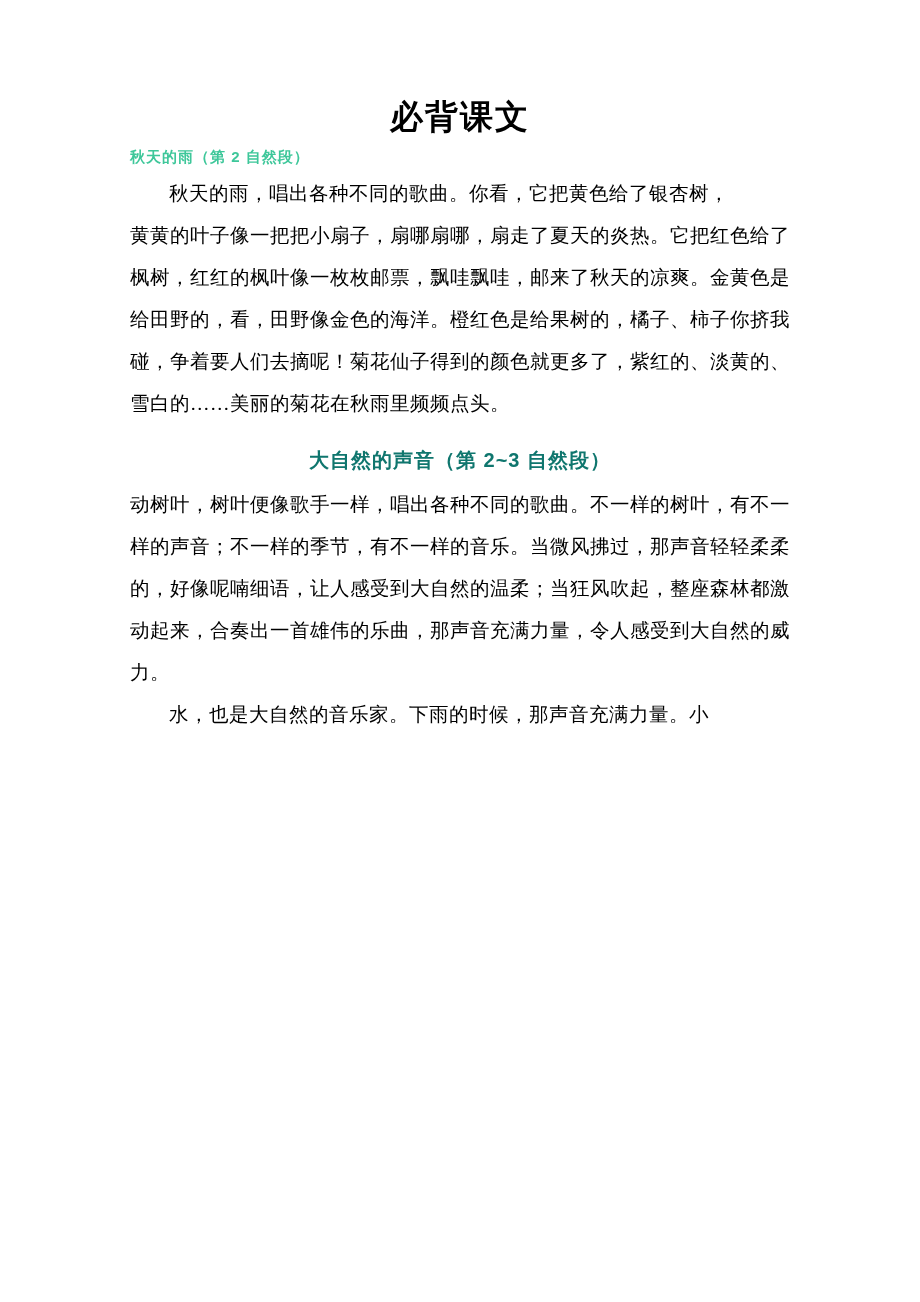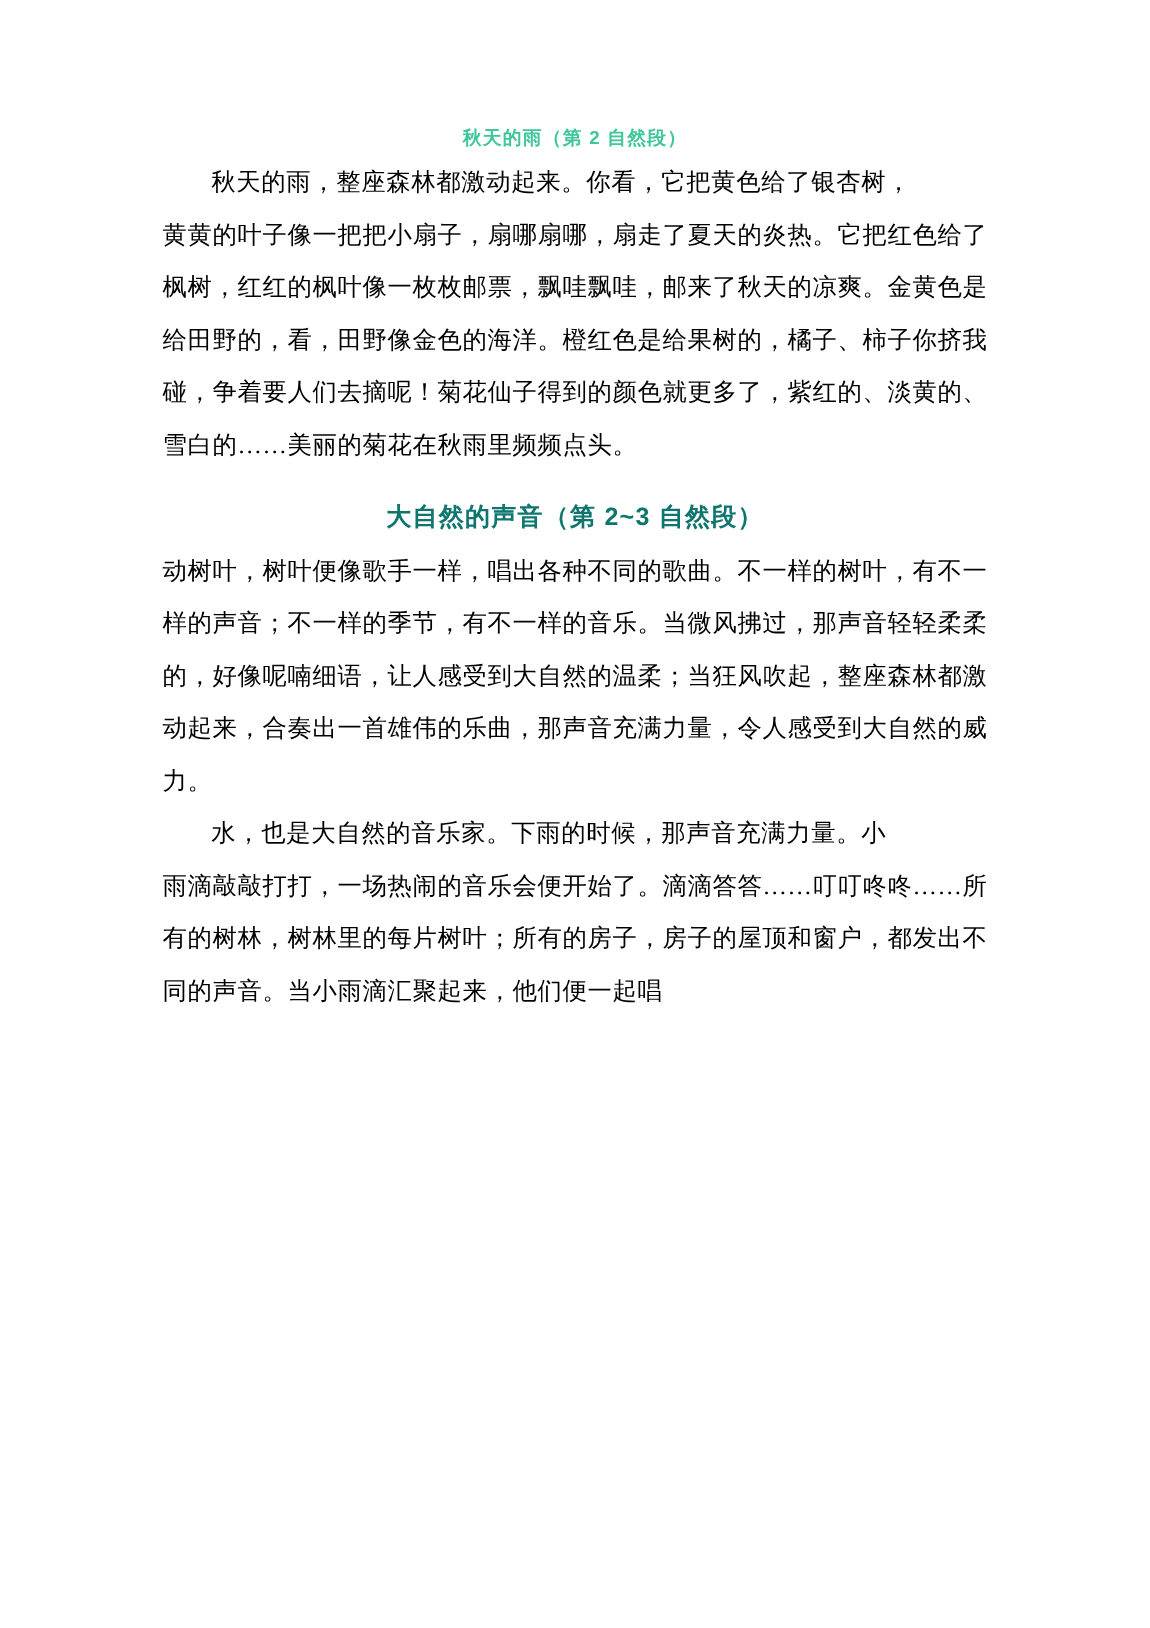--- a/index.html
+++ b/index.html
@@ -32,21 +32,21 @@
   .doc-title {
     text-align: center;
     font-family: "Liberation Sans", "DejaVu Sans", sans-serif;
     font-weight: bold;
     font-size: 33px;
     letter-spacing: 2px;
     margin: 0 0 8px 0;
     color: #000000;
   }
   .section-heading-small {
-    text-align: center;
+    text-align: left;
     font-family: "Liberation Sans", "DejaVu Sans", sans-serif;
     font-weight: bold;
     font-size: 15px;
     letter-spacing: 1px;
     color: #3ec79a;
     margin: 6px 0 6px 0;
   }
   .section-heading-large {
     text-align: center;
     font-family: "Liberation Sans", "DejaVu Sans", sans-serif;
@@ -71,28 +71,28 @@
     text-indent: 0;
     font-family: Liberation Serif, serif;
   }
 </style>
 </head>
 <body>
 
 <div class="page">
   <div class="content">
 
+    <h1 class="doc-title">必背课文</h1>
 
     <div>
       <div class="section-heading-small">秋天的雨（第 2 自然段）</div>
-      <p class="para indent">秋天的雨，整座森林都激动起来。你看，它把黄色给了银杏树，</p>
+      <p class="para indent">秋天的雨，唱出各种不同的歌曲。你看，它把黄色给了银杏树，</p>
       <p class="para noindent">黄黄的叶子像一把把小扇子，扇哪扇哪，扇走了夏天的炎热。它把红色给了枫树，红红的枫叶像一枚枚邮票，飘哇飘哇，邮来了秋天的凉爽。金黄色是给田野的，看，田野像金色的海洋。橙红色是给果树的，橘子、柿子你挤我碰，争着要人们去摘呢！菊花仙子得到的颜色就更多了，紫红的、淡黄的、雪白的……美丽的菊花在秋雨里频频点头。</p>
     </div>
 
     <div>
       <div class="section-heading-large">大自然的声音（第 2~3 自然段）</div>
       <p class="para noindent">动树叶，树叶便像歌手一样，唱出各种不同的歌曲。不一样的树叶，有不一样的声音；不一样的季节，有不一样的音乐。当微风拂过，那声音轻轻柔柔的，好像呢喃细语，让人感受到大自然的温柔；当狂风吹起，整座森林都激动起来，合奏出一首雄伟的乐曲，那声音充满力量，令人感受到大自然的威力。</p>
       <p class="para indent">水，也是大自然的音乐家。下雨的时候，那声音充满力量。小</p>
-      <p class="para noindent">雨滴敲敲打打，一场热闹的音乐会便开始了。滴滴答答……叮叮咚咚……所有的树林，树林里的每片树叶；所有的房子，房子的屋顶和窗户，都发出不同的声音。当小雨滴汇聚起来，他们便一起唱</p>
     </div>
 
   </div>
 </div>
 
 </body></html>

